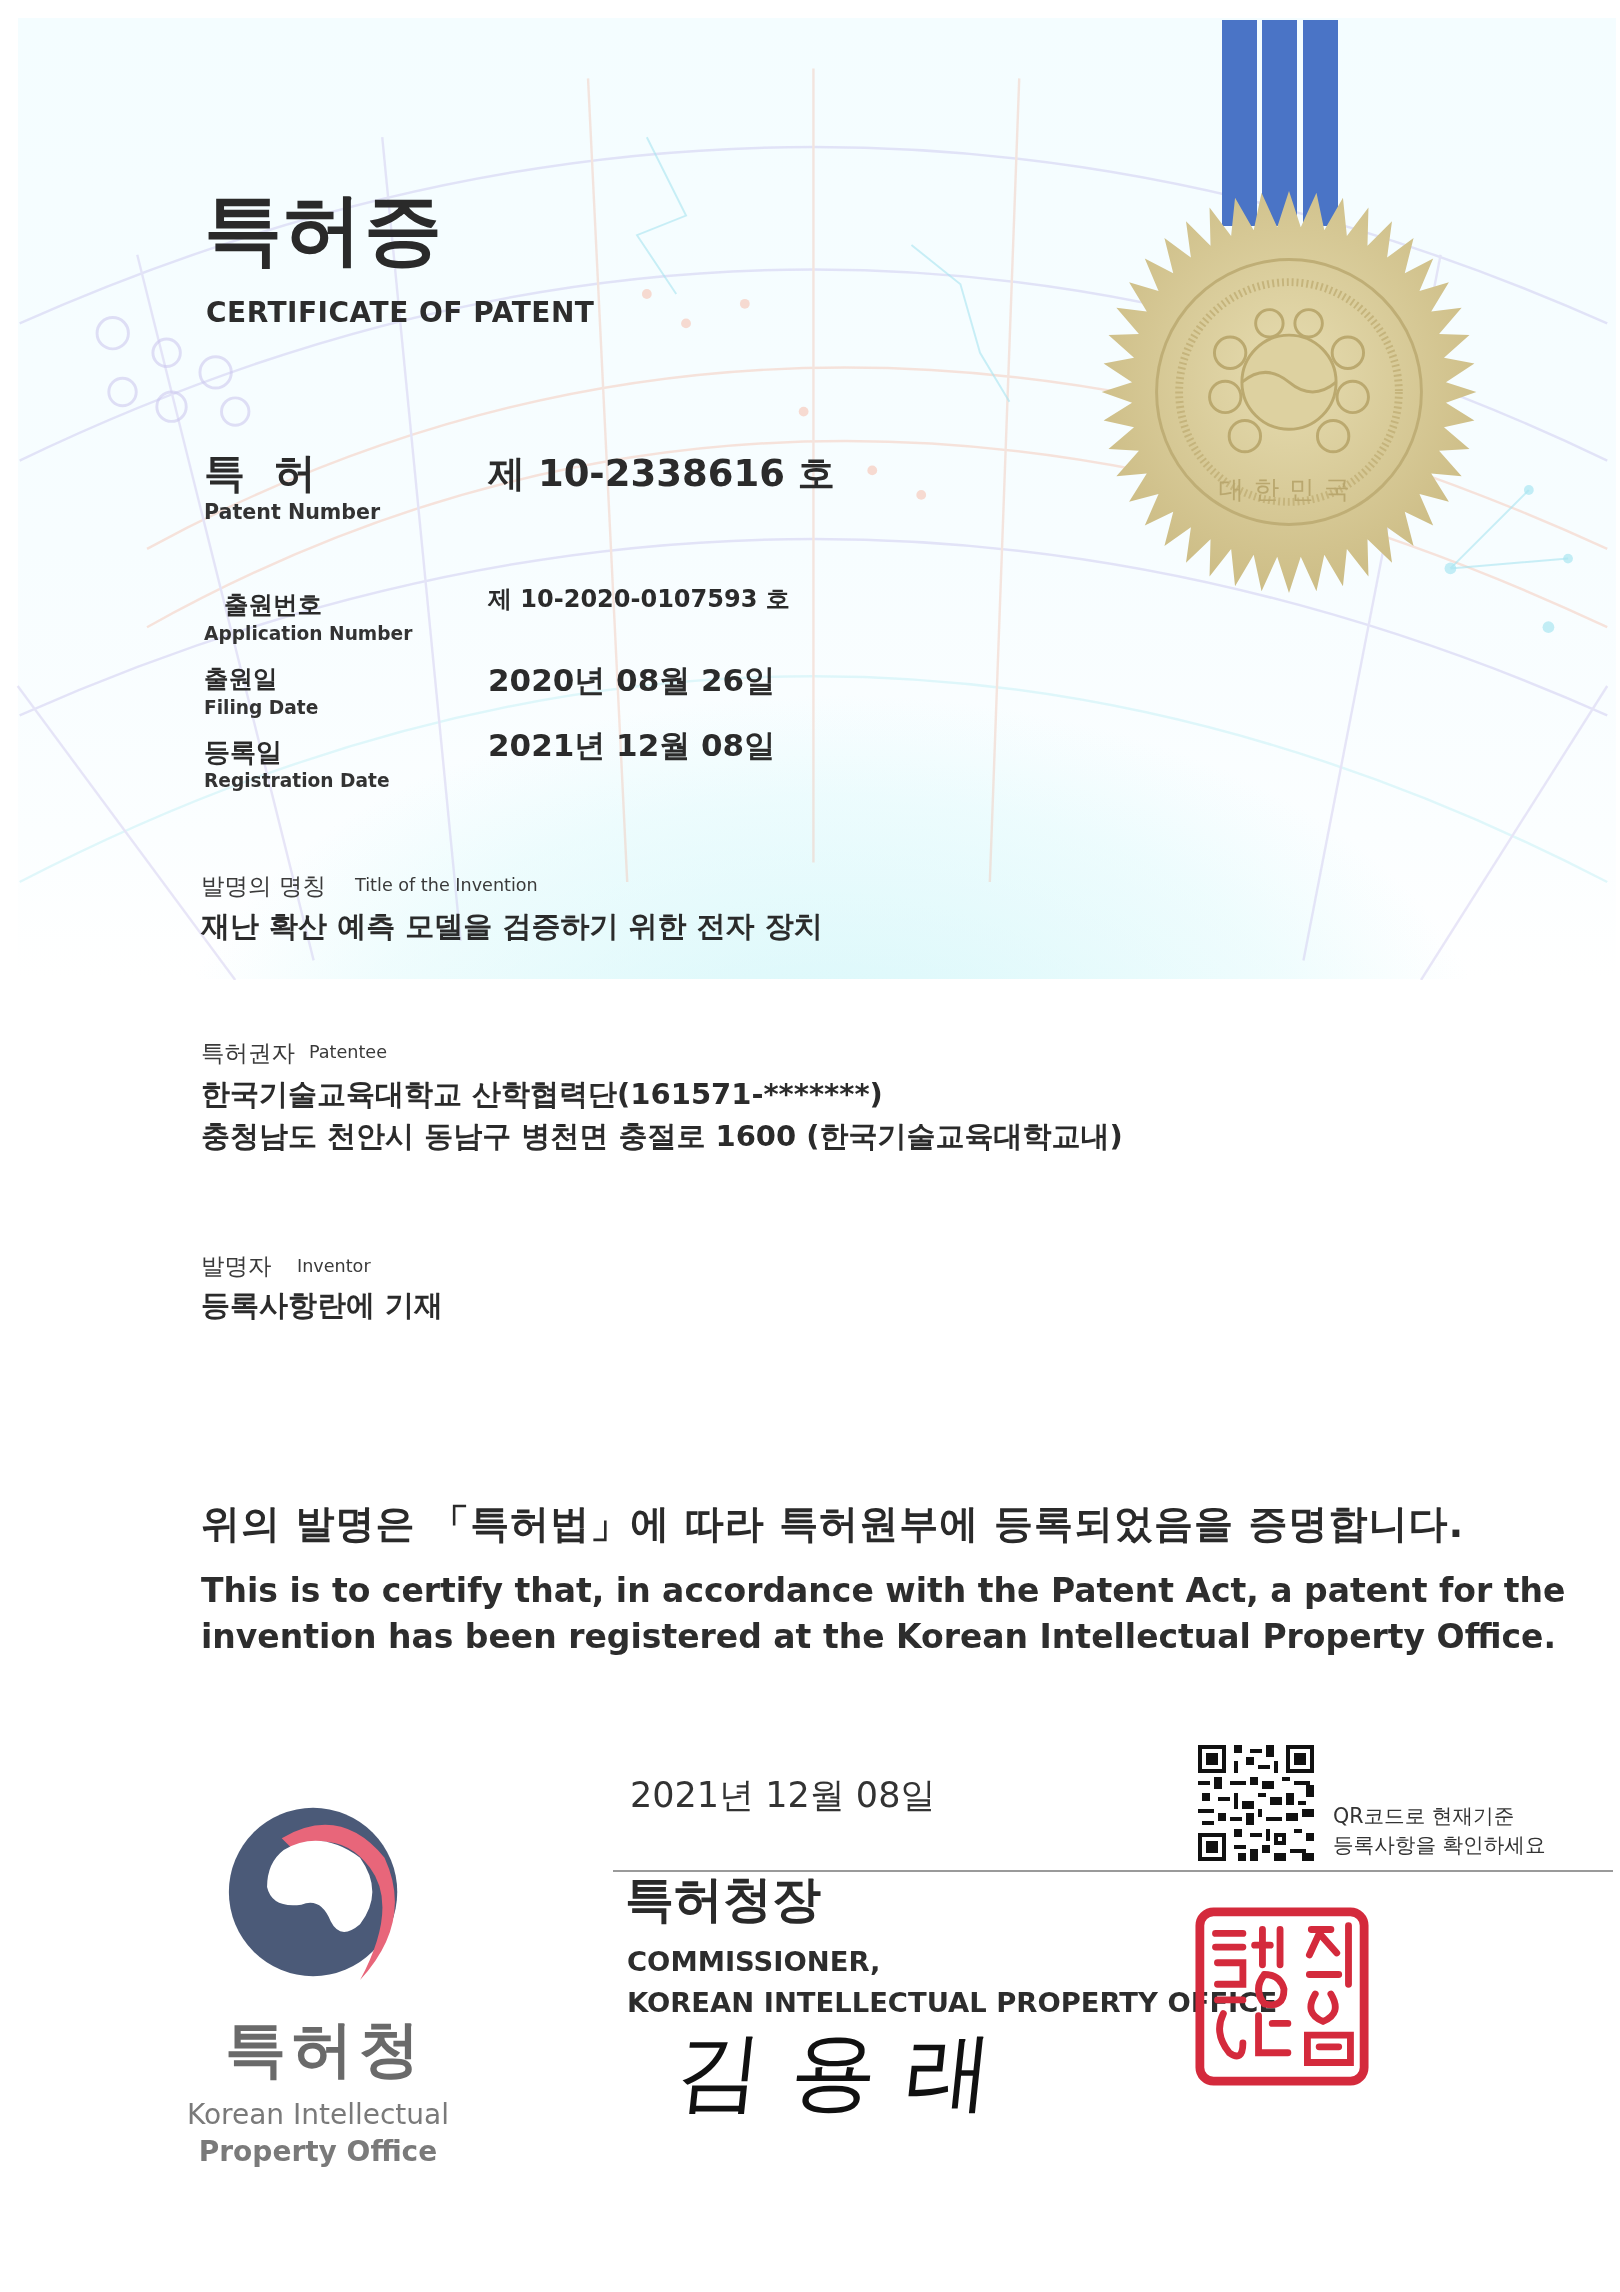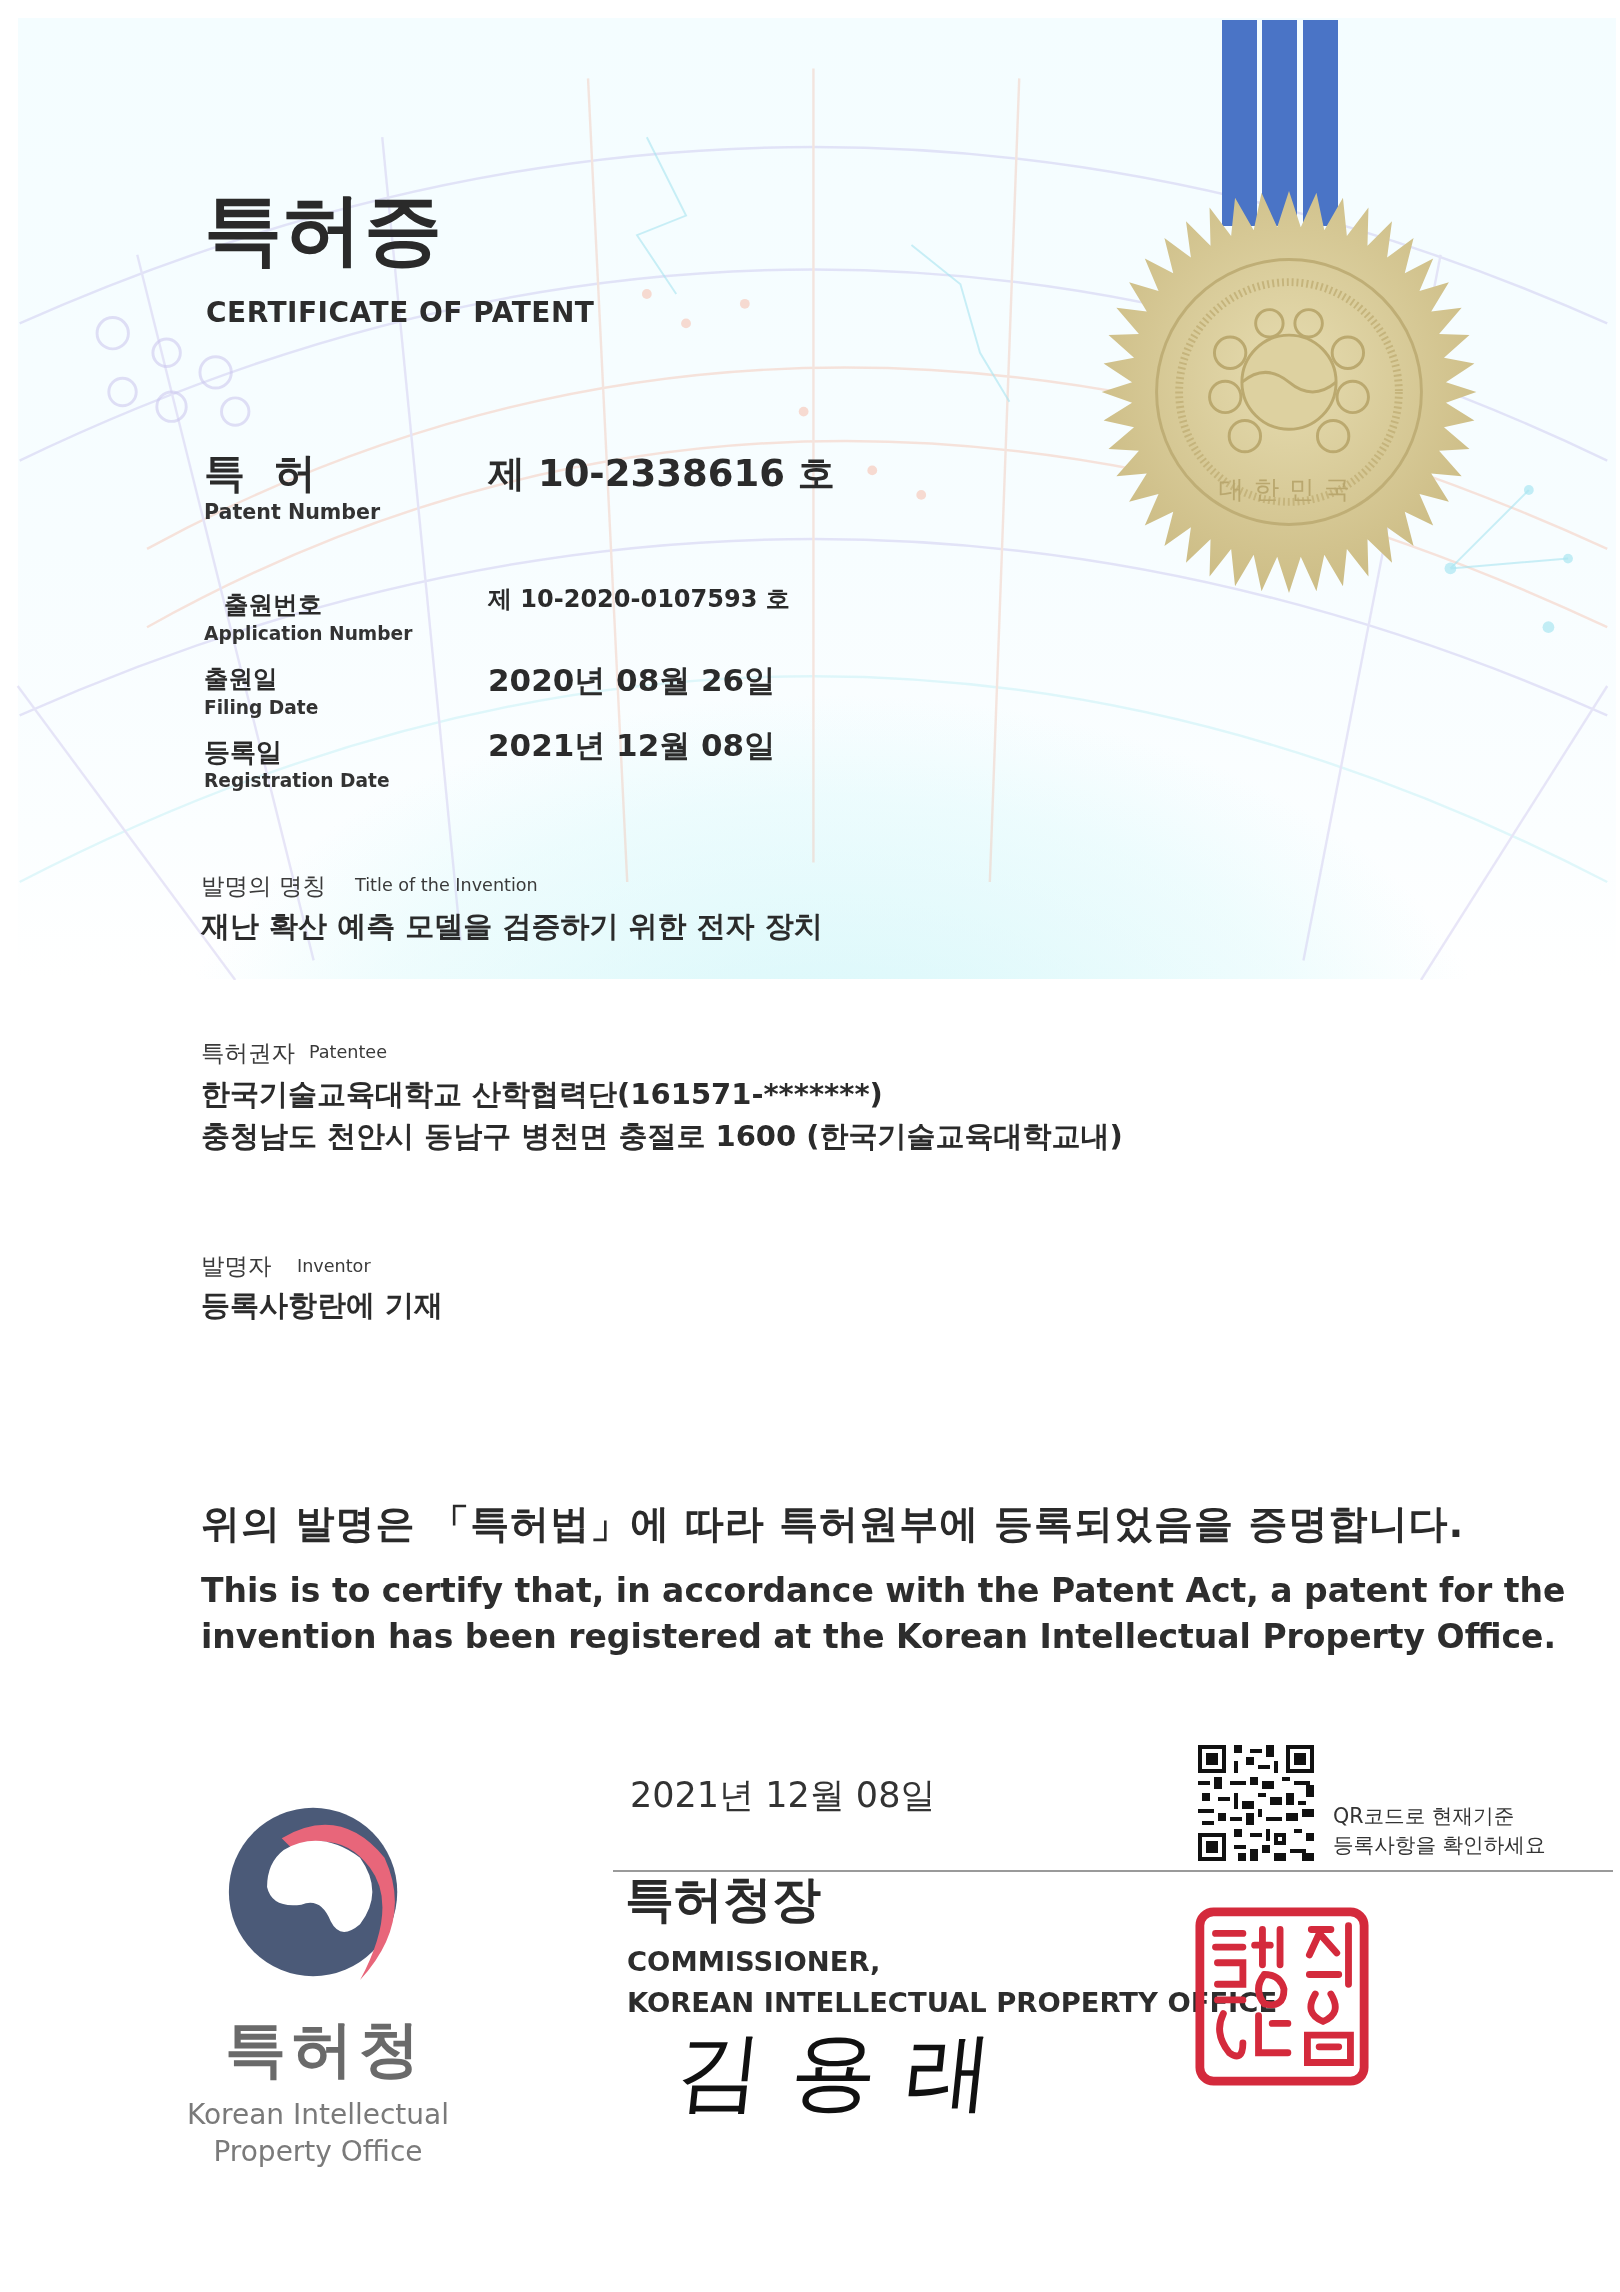--- a/index.html
+++ b/index.html
@@ -247,15 +247,15 @@
     </g>
   </svg>
 
   <svg class="kipo-logo" viewBox="0 0 190 190">
     <circle cx="92" cy="95" r="86" fill="#4b5a78"></circle>
     <path d="M 60 40 Q 120 5 165 60 Q 195 125 140 185 Q 180 110 150 70 Q 120 30 70 50 Z" fill="#e8667a"></path>
     <path d="M 62 52 Q 100 30 140 60 Q 165 95 140 128 Q 120 145 110 125 Q 100 100 80 108 Q 50 112 45 90 Q 45 65 62 52 Z" fill="#ffffff"></path>
   </svg>
   <div class="kipo-name-ko">특허청</div>
   <div class="kipo-name-en" style="top:2098px;">Korean Intellectual</div>
-  <div class="kipo-name-en" style="top:2135px;">Property Office</div>
+  <div class="kipo-name-en" style="top:2135px;font-weight:bold;">Property Office</div>
 </div>
 
 
 </body></html>

